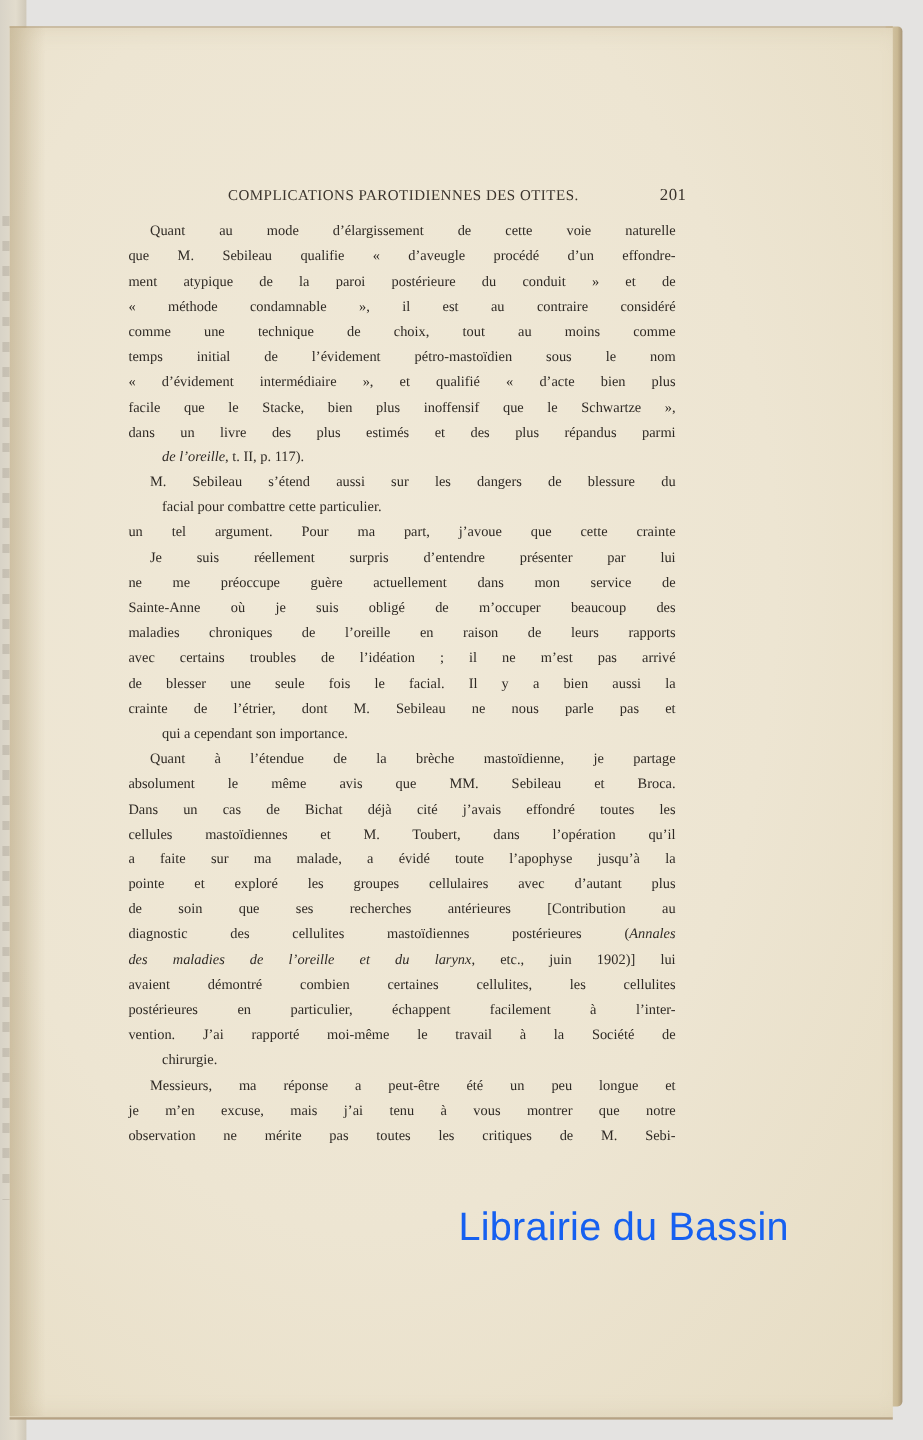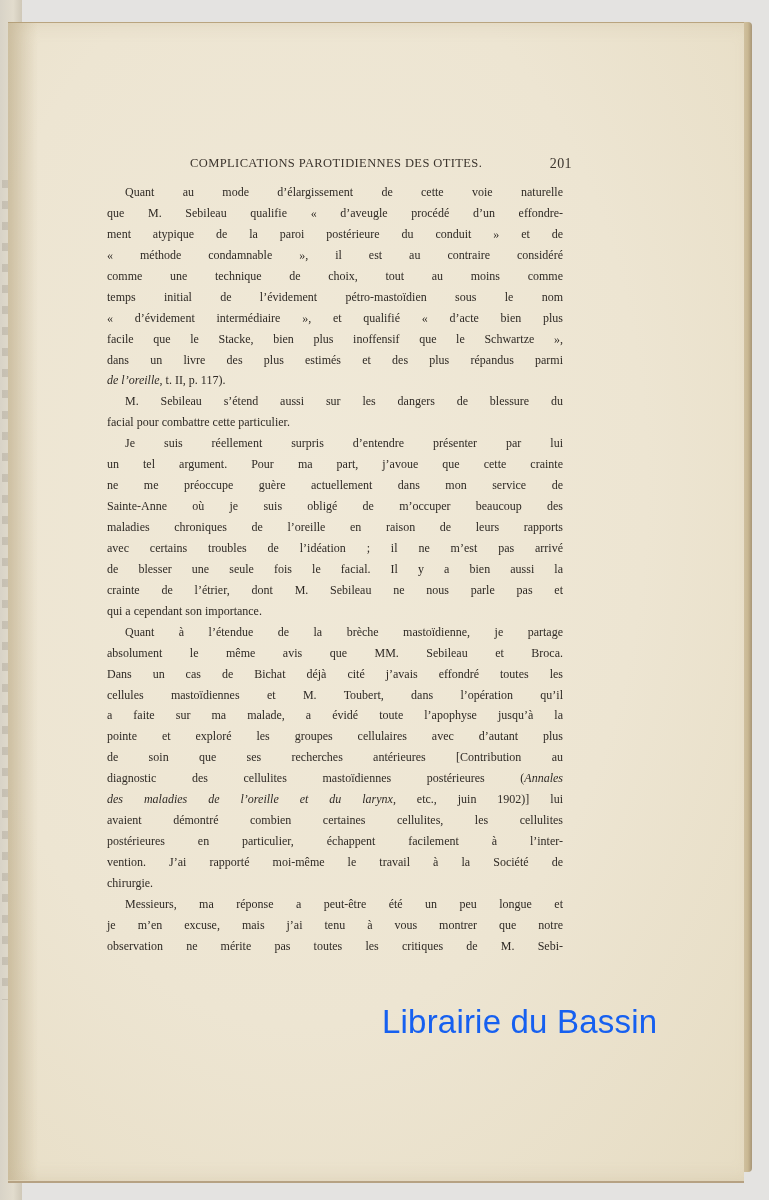--- a/index.html
+++ b/index.html
@@ -40,21 +40,21 @@
   .running-head .title { position: absolute; left: 0; top: 0; }
   .running-head .folio { position: absolute; right: 0; top: 0; font-size: 14px; }
   .text-block {
     position: absolute; left: 107px; top: 182px; width: 456px;
     color: #2f2a25; font-size: 12px; line-height: 20.95px;
   }
   .line {
     display: block; height: 20.95px; white-space: nowrap;
     text-align: justify; text-align-last: justify;
   }
-  .line.last { text-align-last: left; }
+  .line.last { text-align-last: left; margin-left: 28px; }
   .line.indent { padding-left: 18px; }
   .it { font-style: italic; }
   .watermark {
     position: absolute; left: 382px; top: 1003px;
     font-family: "Liberation Sans", "DejaVu Sans", sans-serif;
     font-size: 33px; color: #1660f0; letter-spacing: 0.2px;
   }
 </style>
 </head>
 <body>
@@ -77,22 +77,22 @@
     <span class="line">ment atypique de la paroi postérieure du conduit » et de</span>
     <span class="line">« méthode condamnable », il est au contraire considéré</span>
     <span class="line">comme une technique de choix, tout au moins comme</span>
     <span class="line">temps initial de l’évidement pétro-mastoïdien sous le nom</span>
     <span class="line">« d’évidement intermédiaire », et qualifié « d’acte bien plus</span>
     <span class="line">facile que le Stacke, bien plus inoffensif que le Schwartze »,</span>
     <span class="line">dans un livre des plus estimés et des plus répandus parmi</span>
     <span class="line last"><span class="it">de l’oreille</span><span>, t. II, p. 117).</span></span>
     <span class="line indent">M. Sebileau s’étend aussi sur les dangers de blessure du</span>
     <span class="line last">facial pour combattre cette particulier.</span>
+    <span class="line">un tel argument. Pour ma part, j’avoue que cette crainte</span>
     <span class="line indent">Je suis réellement surpris d’entendre présenter par lui</span>
-    <span class="line">un tel argument. Pour ma part, j’avoue que cette crainte</span>
     <span class="line">ne me préoccupe guère actuellement dans mon service de</span>
     <span class="line">Sainte-Anne où je suis obligé de m’occuper beaucoup des</span>
     <span class="line">maladies chroniques de l’oreille en raison de leurs rapports</span>
     <span class="line">avec certains troubles de l’idéation ; il ne m’est pas arrivé</span>
     <span class="line">de blesser une seule fois le facial. Il y a bien aussi la</span>
     <span class="line">crainte de l’étrier, dont M. Sebileau ne nous parle pas et</span>
     <span class="line last">qui a cependant son importance.</span>
     <span class="line indent">Quant à l’étendue de la brèche mastoïdienne, je partage</span>
     <span class="line">absolument le même avis que MM. Sebileau et Broca.</span>
     <span class="line">Dans un cas de Bichat déjà cité j’avais effondré toutes les</span>

